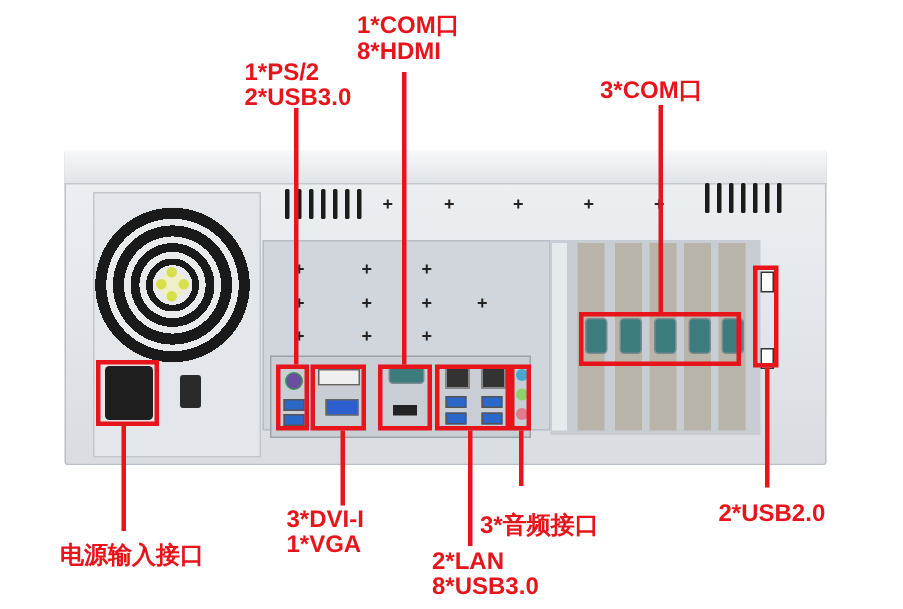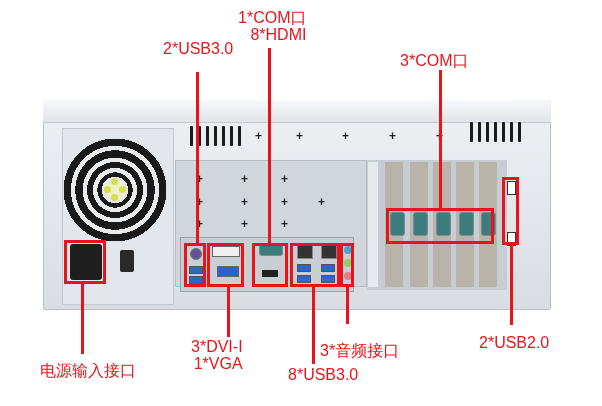--- a/index.html
+++ b/index.html
@@ -1,18 +1,18 @@
 <!DOCTYPE html>
 <html><head>
   <meta charset="utf-8">
   <style>
     html, body { margin:0; padding:0; background:#ffffff; }
     body { width:602px; height:406px; position:relative; overflow:hidden; font-family:"Liberation Sans", "DejaVu Sans", sans-serif; }
     .abs { position:absolute; }
-    .label { position:absolute; color:#e8141b; font-size:16px; line-height:17px; font-weight:normal; white-space:nowrap;text-align:right; }
+    .label { position:absolute; color:#e8141b; font-size:16px; line-height:17px; font-weight:bold; white-space:nowrap; }
     .label span { display:block; }
     .line { position:absolute; background:#e8141b; width:3px; }
     .box { position:absolute; border:3px solid #e8141b; box-sizing:border-box; }
     
     .chassis { left:43px; top:100px; width:508px; height:210px; background:linear-gradient(#eef1f4,#d9dde2); border:1px solid #b9bfc6; box-sizing:border-box; border-radius:2px; }
     .topbar { left:43px; top:100px; width:508px; height:22px; background:linear-gradient(#f7f8fa,#e1e4e8); border-bottom:1px solid #c3c8ce; }
     .psu { left:62px; top:128px; width:110px; height:175px; background:#e3e6ea; border:1px solid #c2c7cd; }
     .fan { left:63px; top:138px; width:104px; height:104px; border-radius:50%; background:
       radial-gradient(circle, #f0f0c8 0 12%, #e8eaec 12% 18%, #1a1a1a 18% 24%, #e8eaec 24% 30%, #1a1a1a 30% 38%, #e8eaec 38% 44%, #1a1a1a 44% 54%, #e8eaec 54% 60%, #1a1a1a 60% 70%, #dfe2e5 70%); }
     .hub-dot { position:absolute; width:7px; height:7px; border-radius:50%; background:#d7e04a; }
@@ -138,33 +138,35 @@
 <div class="line" style="left:227px;top:287px;height:50px;"></div>
 <div class="line" style="left:312px;top:287px;height:77px;"></div>
 <div class="line" style="left:346px;top:287px;height:37px;"></div>
 <div class="line" style="left:510px;top:245px;height:80px;"></div>
 
 <div class="label" style="left:238px;top:9px;">
   <span>1*COM口</span>
   <span>8*HDMI</span>
 </div>
 <div class="label" style="left:163px;top:40px;">
+  <span>1*PS/2</span>
   <span>2*USB3.0</span>
 </div>
 <div class="label" style="left:400px;top:52px;">
   <span>3*COM口</span>
 </div>
 <div class="label" style="left:40px;top:362px;">
   <span>电源输入接口</span>
 </div>
 <div class="label" style="left:191px;top:338px;">
   <span>3*DVI-I</span>
   <span>1*VGA</span>
 </div>
 <div class="label" style="left:320px;top:342px;">
   <span>3*音频接口</span>
 </div>
 <div class="label" style="left:288px;top:366px;">
+  <span>2*LAN</span>
   <span>8*USB3.0</span>
 </div>
 <div class="label" style="left:479px;top:334px;">
   <span>2*USB2.0</span>
 </div>
 
 </body></html>

